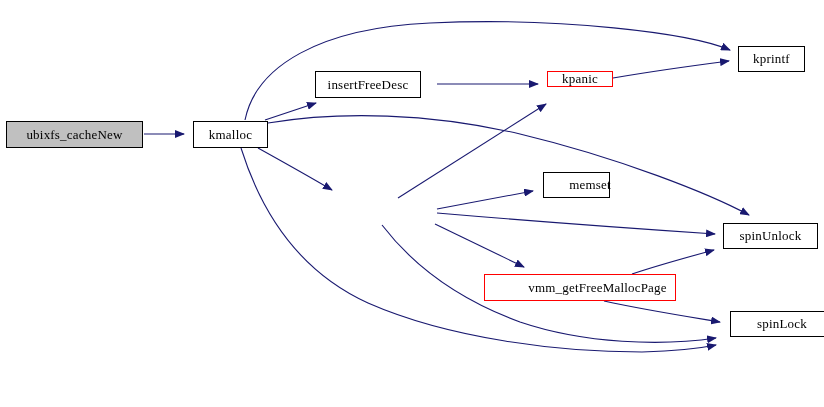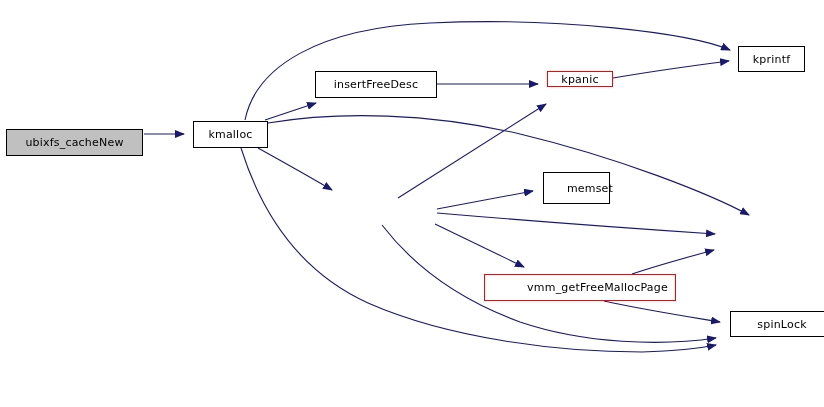--- a/index.html
+++ b/index.html
@@ -30,27 +30,28 @@
     stroke: var(--edge-color);
     stroke-width: 1.1;
   }
   .arrowhead-shape { fill: var(--edge-color); }
   .node {
     position: absolute;
     box-sizing: border-box;
     background: var(--node-fill);
     border: 1px solid var(--node-border);
     color: var(--text-color);
-    font-size: 11px;
+    font-size: 13px;
     letter-spacing: 0.2px;
     display: flex;
     align-items: center;
     justify-content: center;
     white-space: nowrap;
     cursor: pointer;
+    font-family: Liberation Serif, serif;
   }
   .node.root {
     background: var(--root-fill);
     cursor: default;
   }
   .node.highlight {
     border-color: var(--highlight-border);
   }
 </style>
 </head>
@@ -74,31 +75,32 @@
     <path class="edge" d="M613,78 C654,71 698,65 729,61" marker-end="url(#arrow)"></path>
     <path class="edge" d="M398,198 L546,104" marker-end="url(#arrow)"></path>
     <path class="edge" d="M437,209 L533,191" marker-end="url(#arrow)"></path>
     <path class="edge" d="M437,213 C530,221 640,229 715,234" marker-end="url(#arrow)"></path>
     <path class="edge" d="M435,224 L524,267" marker-end="url(#arrow)"></path>
     <path class="edge" d="M382,225 C415,268 460,300 520,322 C585,344 662,346 716,338" marker-end="url(#arrow)"></path>
     <path class="edge" d="M632,274 C662,264 692,256 714,250" marker-end="url(#arrow)"></path>
     <path class="edge" d="M604,301 C645,310 690,317 720,322" marker-end="url(#arrow)"></path>
   </svg>
 
-  <div class="node root" style="left:6px; top:129px; width:137px; height:27px;">ubixfs_cacheNew</div>
+  <div class="node root" style="left:6px; top:121px; width:137px; height:27px;">ubixfs_cacheNew</div>
 
   <div class="node" style="left:193px; top:121px; width:75px; height:27px;text-align:center;">kmalloc</div>
 
-  <div class="node" style="left:315px; top:71px; width:122px; height:27px;">insertFreeDesc</div>
+  <div class="node" style="left:315px; top:71px; width:106px; height:27px;">insertFreeDesc</div>
 
   <div class="node highlight" style="left:547px; top:71px; width:66px; height:16px;">kpanic</div>
 
   <div class="node" style="left:738px; top:46px; width:67px; height:26px;">kprintf</div>
 
 
-  <div class="node" style="left:543px; top:172px; width:67px; height:32px;padding-left:27px;">memset</div>
+  <div class="node" style="left:543px; top:172px; width:67px; height:26px;padding-left:27px;">memset</div>
 
+  <div class="node" style="left:723px; top:223px; width:95px; height:26px;">spinUnlock</div>
 
   <div class="node highlight" style="left:484px; top:274px; width:192px; height:27px;padding-left:35px;">vmm_getFreeMallocPage</div>
 
   <div class="node" style="left:730px; top:311px; width:104px; height:26px;">spinLock</div>
 
 </div>
 
 </body></html>

